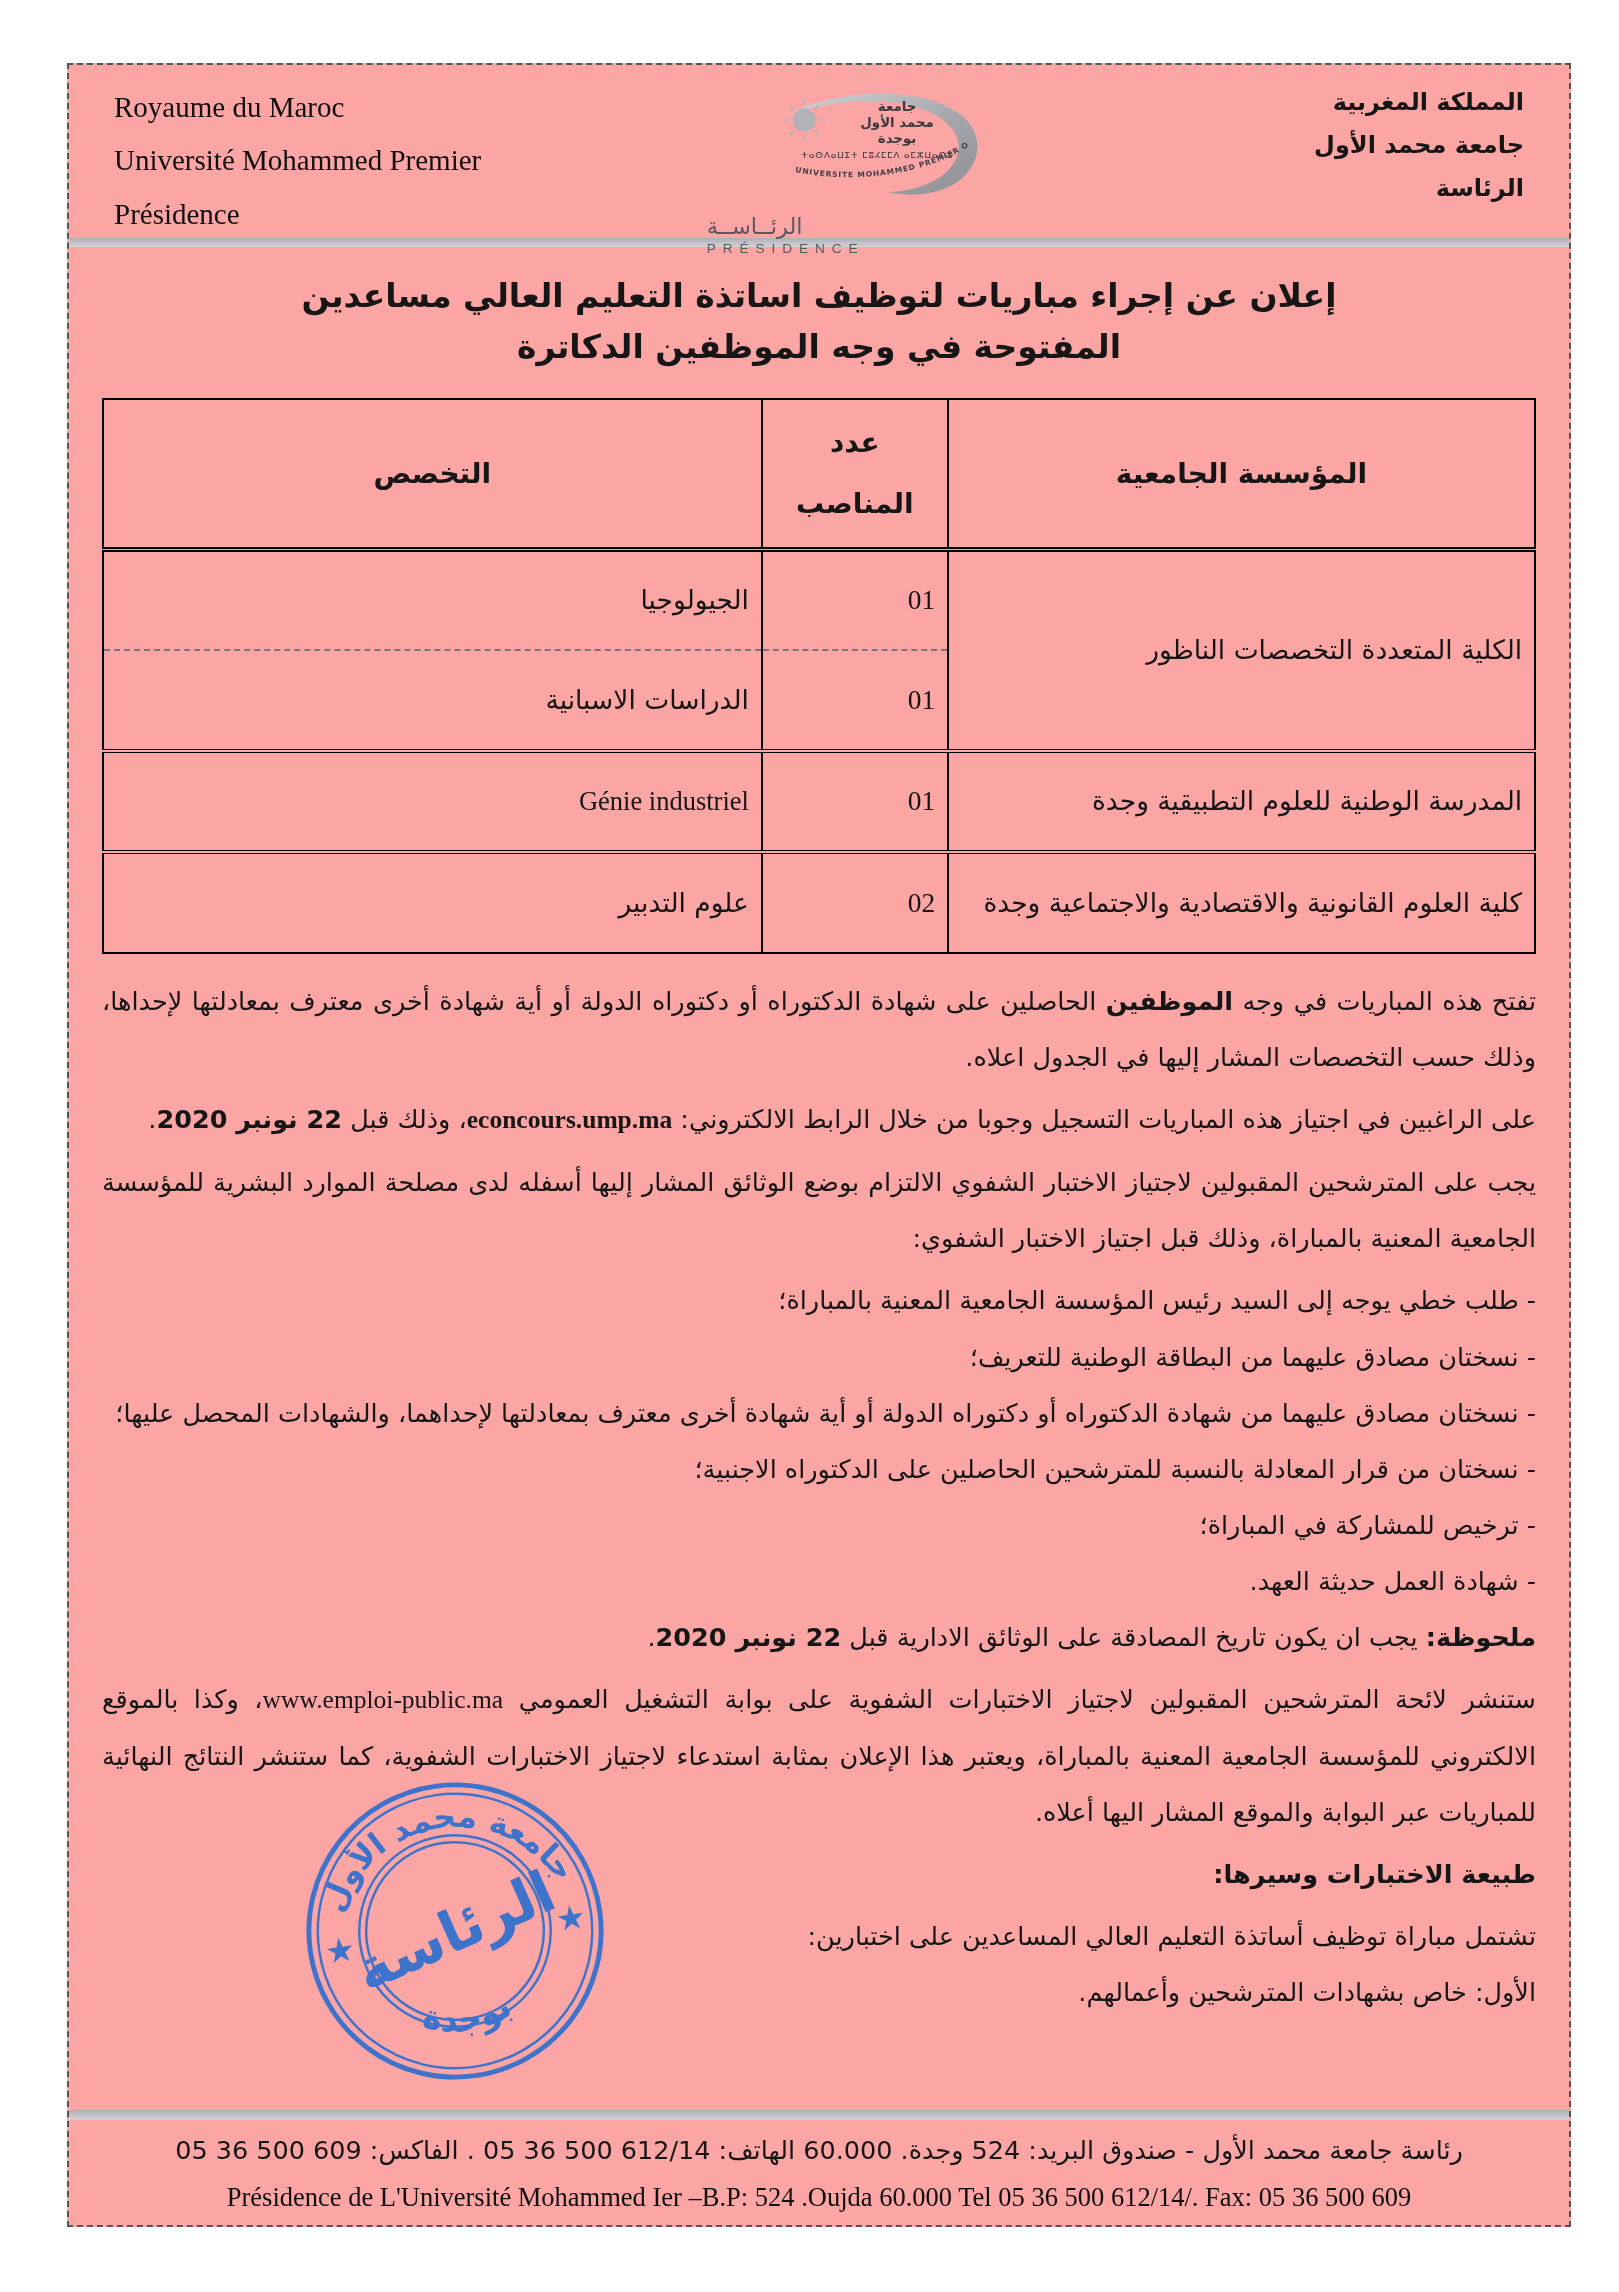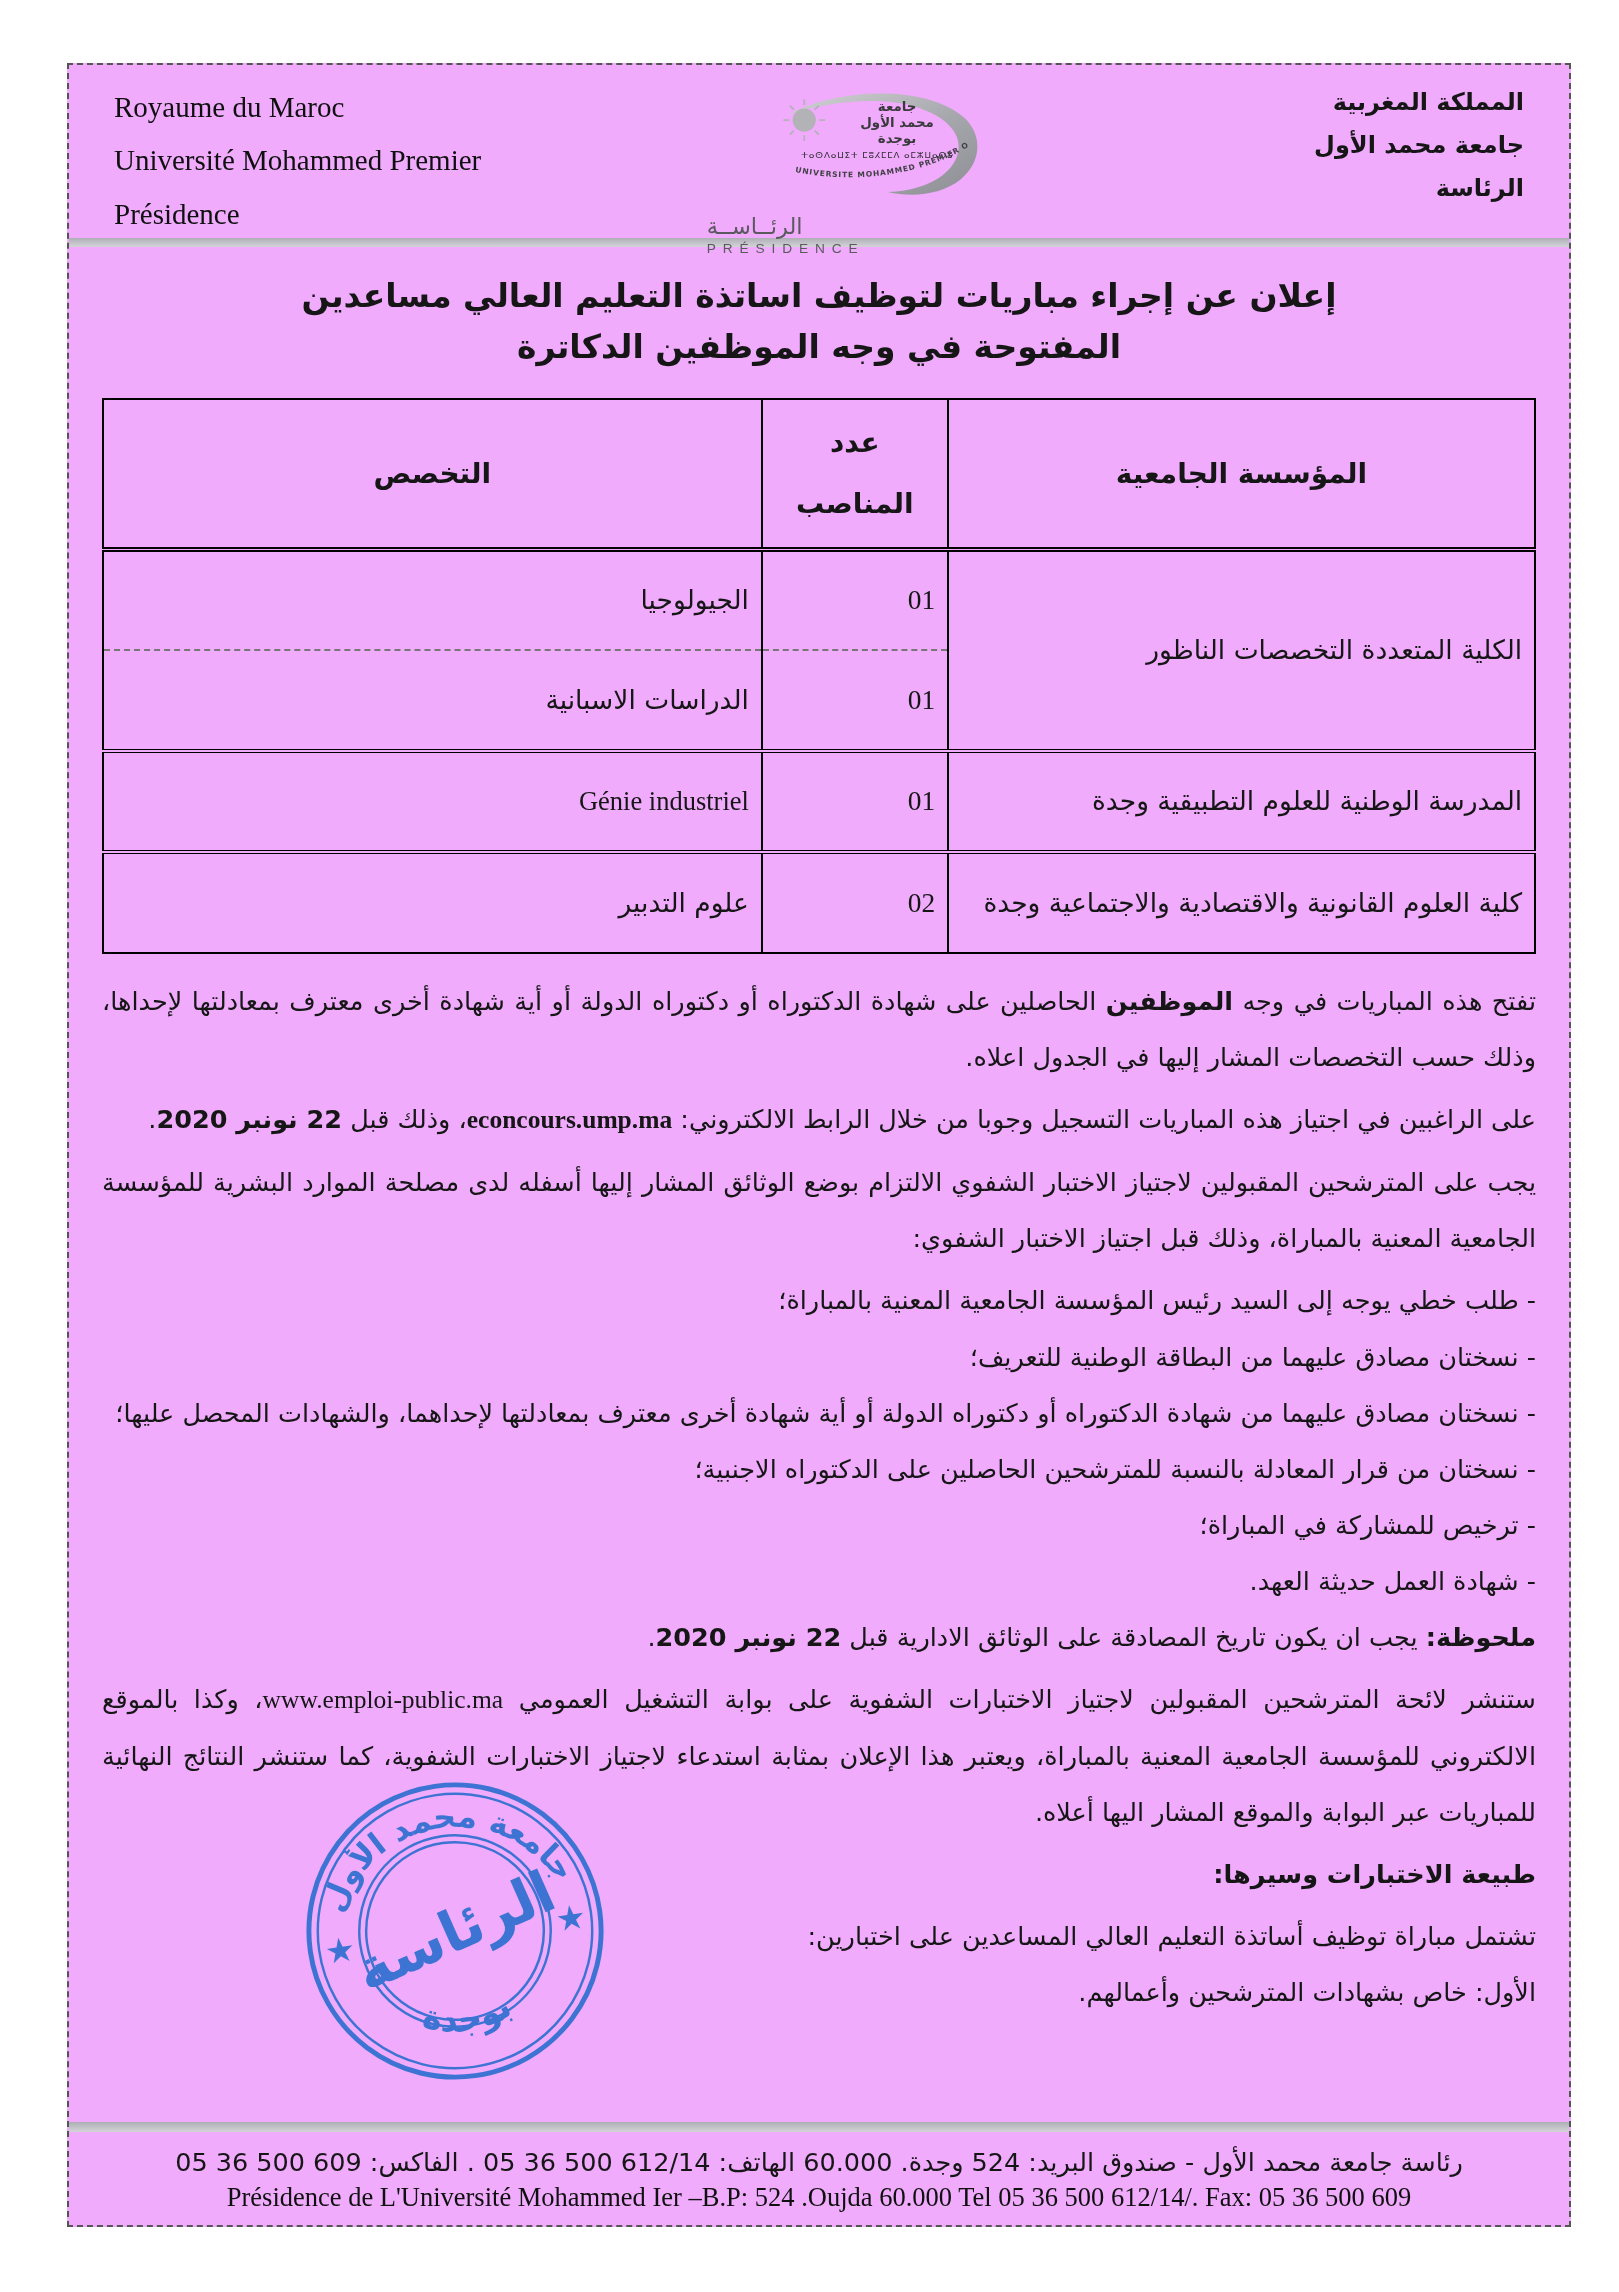--- a/index.html
+++ b/index.html
@@ -12,21 +12,21 @@
     color: #161616;
     overflow: hidden;
   }
   .page {
     position: absolute;
     left: 67px;
     top: 63px;
     width: 1504px;
     height: 2164px;
     border: 2px dashed #555;
-    background: #f0abfc;
+    background: #fca5a5;
     box-sizing: border-box;
   }
   
   .header {
     display: flex;
     justify-content: space-between;
     align-items: flex-start;
     padding: 15.7px 45px 0 45px;
     height: 173px;
     box-sizing: border-box;
@@ -143,21 +143,21 @@
     text-align: center;
   }
   .footer-bar {
     height: 9.8px;
     background: linear-gradient(to bottom, #aeafb5, #d3d3d8);
     margin-bottom: 15.7px;
   }
   .footer-ar {
     direction: rtl;
     font-size: 25.5px;
-    margin-bottom: 5px;
+    margin-bottom: 17px;
   }
   .footer-fr {
     font-family: "Liberation Serif", serif;
     font-size: 26.5px;
     color: #101010;
     padding-bottom: 11.8px;
   }
   .ltr-num { direction: ltr; unicode-bidi: embed; }
 </style>
 </head>

